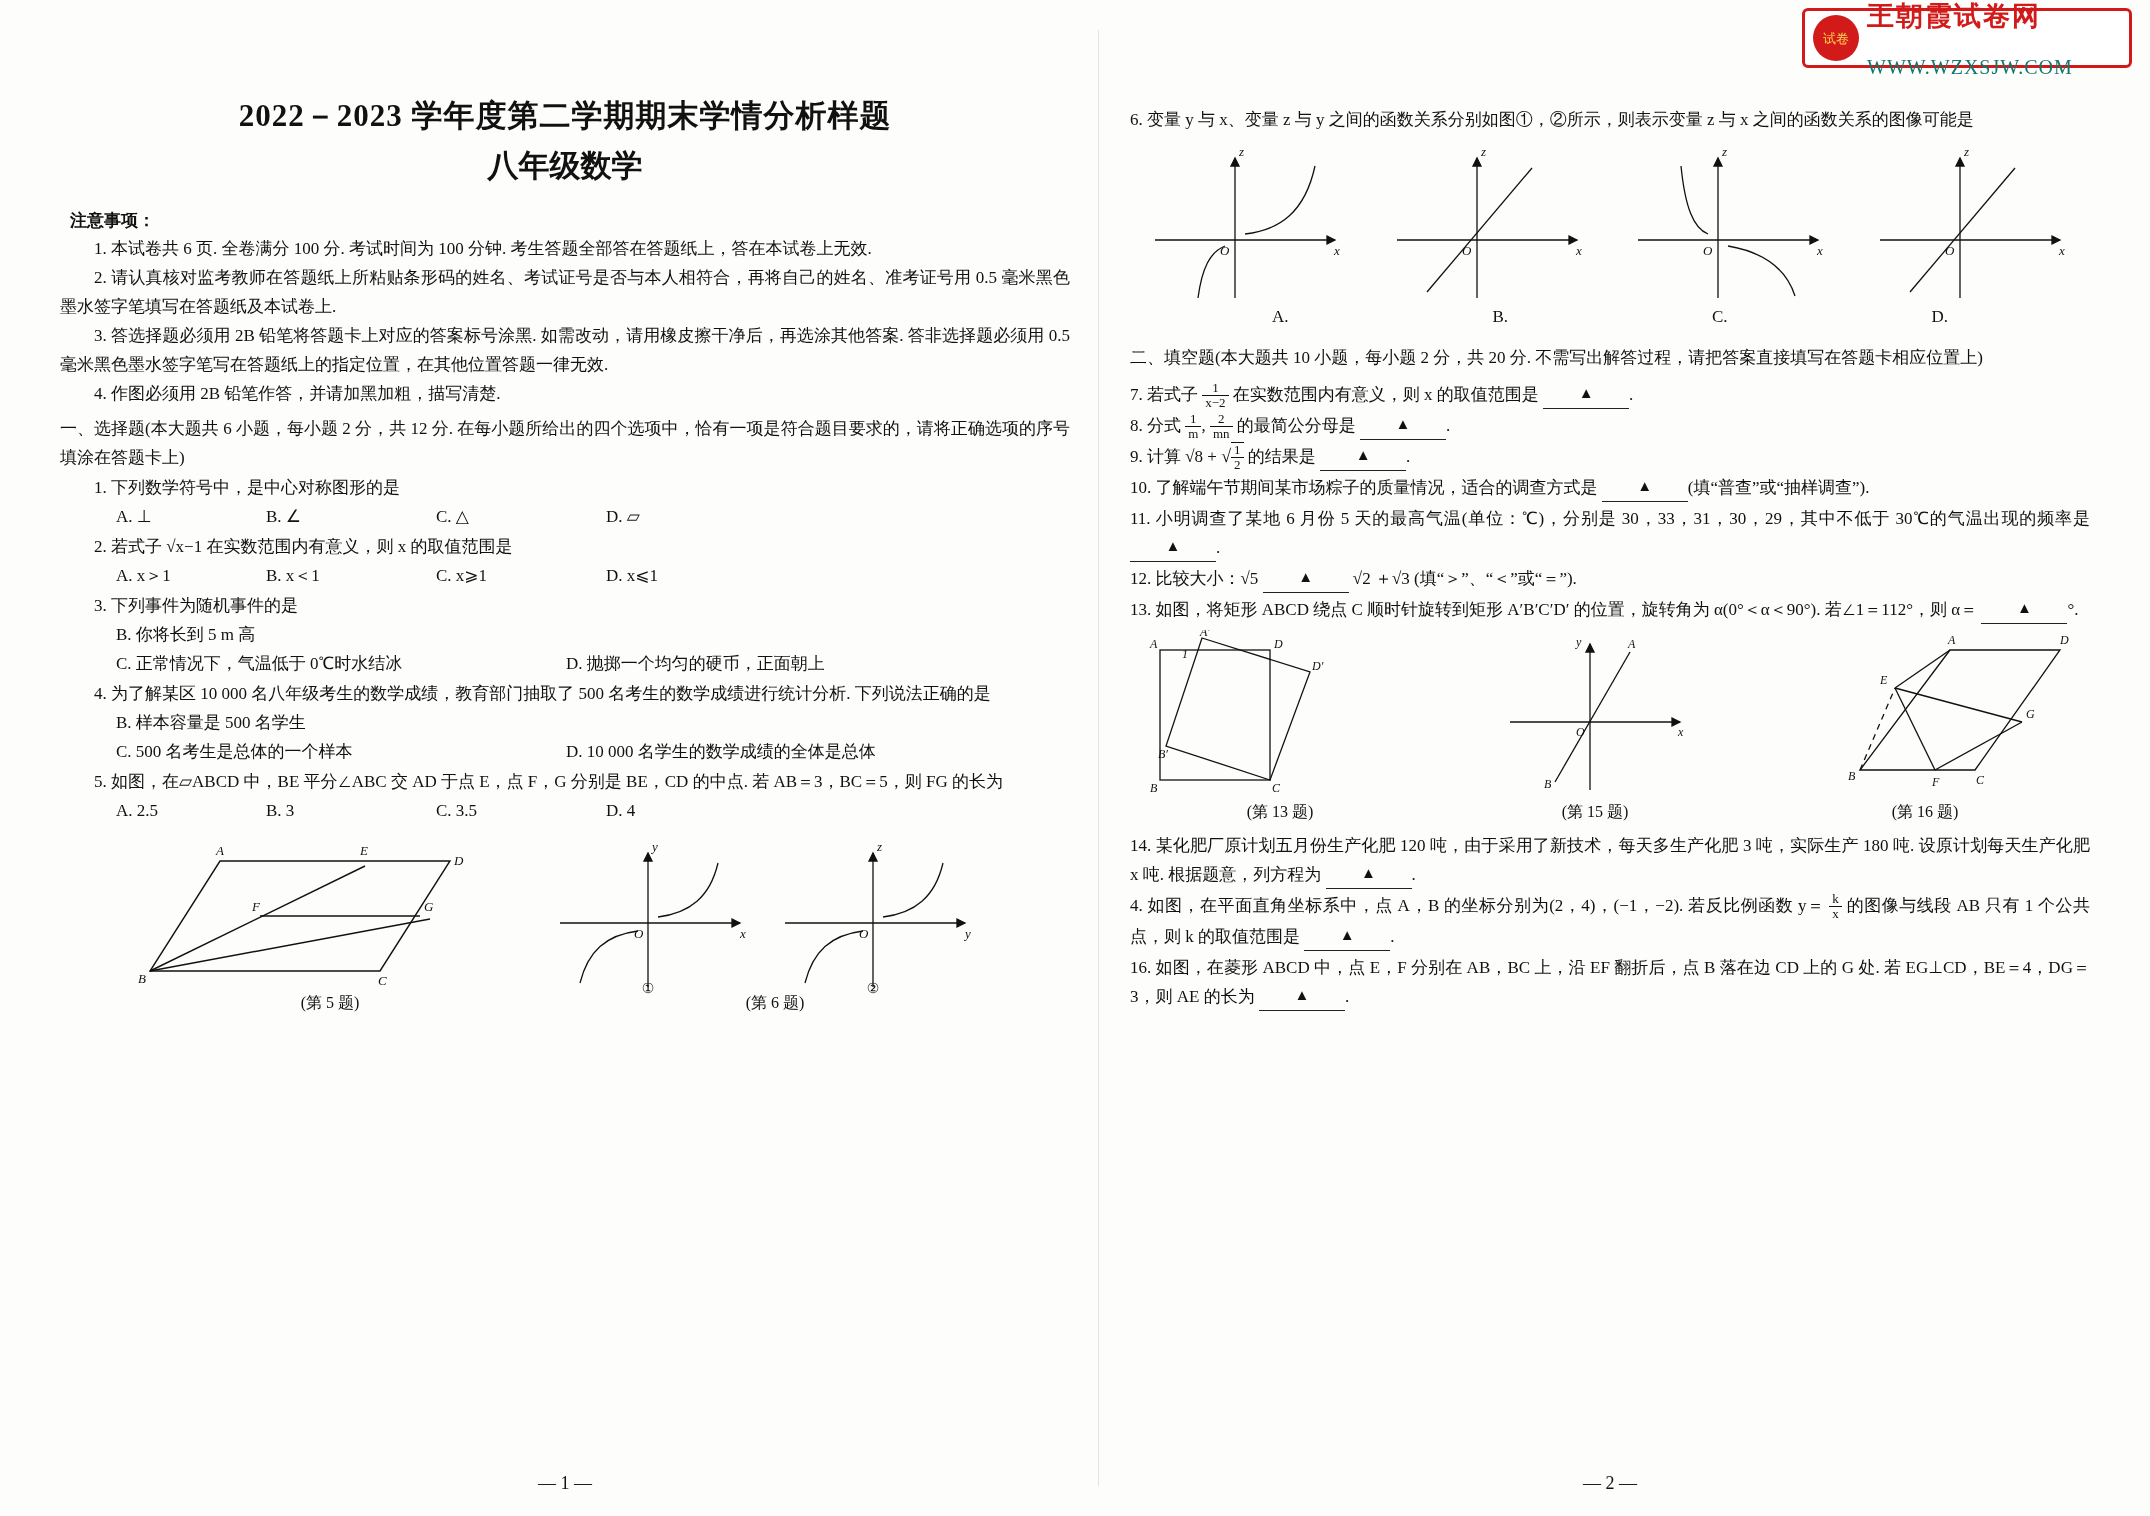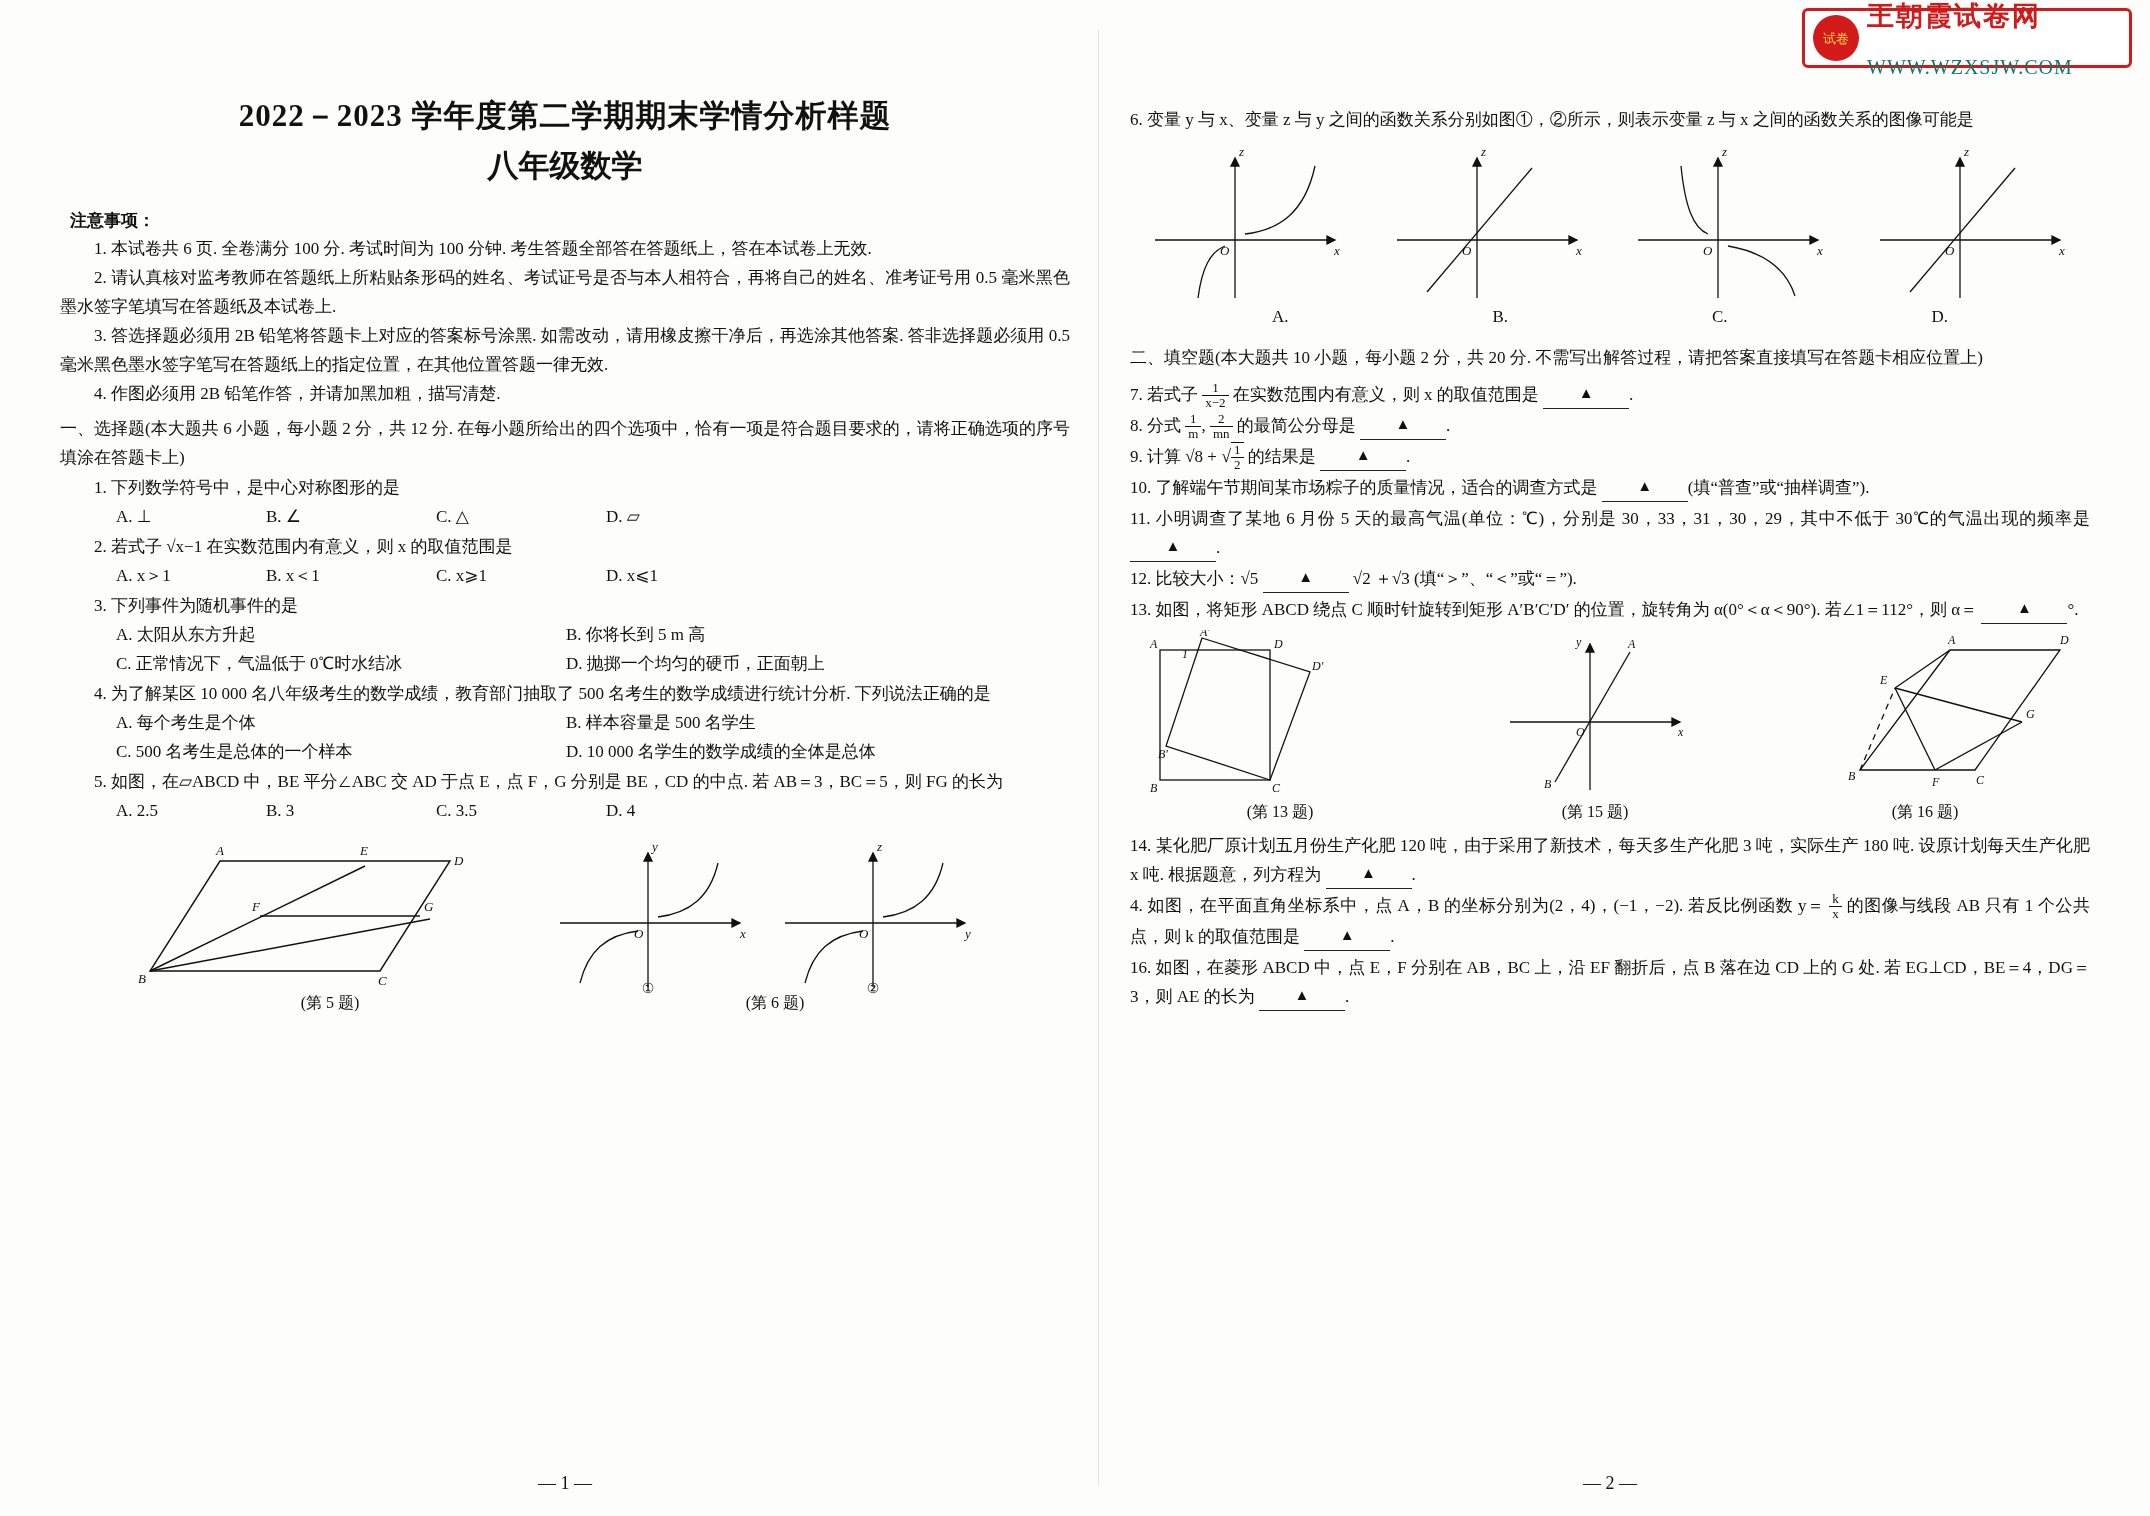--- a/index.html
+++ b/index.html
@@ -163,34 +163,32 @@
       <span class="o2">B. x＜1</span>
       <span class="o3">C. x⩾1</span>
       <span class="o4">D. x⩽1</span>
     </div>
 
     <p class="q">
       <span>3.</span>
       <span>下列事件为随机事件的是</span>
     </p>
     <div class="opts">
-      <span style="width:450px">A. 太阳从东方升起</span>
       <span>B. 你将长到 5 m 高</span>
     </div>
     <div class="opts">
       <span style="width:450px">C. 正常情况下，气温低于 0℃时水结冰</span>
       <span>D. 抛掷一个均匀的硬币，正面朝上</span>
     </div>
 
     <p class="q">
       <span>4.</span>
       <span>为了解某区 10 000 名八年级考生的数学成绩，教育部门抽取了 500 名考生的数学成绩进行统计分析. 下列说法正确的是</span>
     </p>
     <div class="opts">
-      <span style="width:450px">A. 每个考生是个体</span>
       <span>B. 样本容量是 500 名学生</span>
     </div>
     <div class="opts">
       <span style="width:450px">C. 500 名考生是总体的一个样本</span>
       <span>D. 10 000 名学生的数学成绩的全体是总体</span>
     </div>
 
     <p class="q">
       <span>5.</span>
       <span>如图，在▱ABCD 中，BE 平分∠ABC 交 AD 于点 E，点 F，G 分别是 BE，CD 的中点. 若 AB＝3，BC＝5，则 FG 的长为</span>

